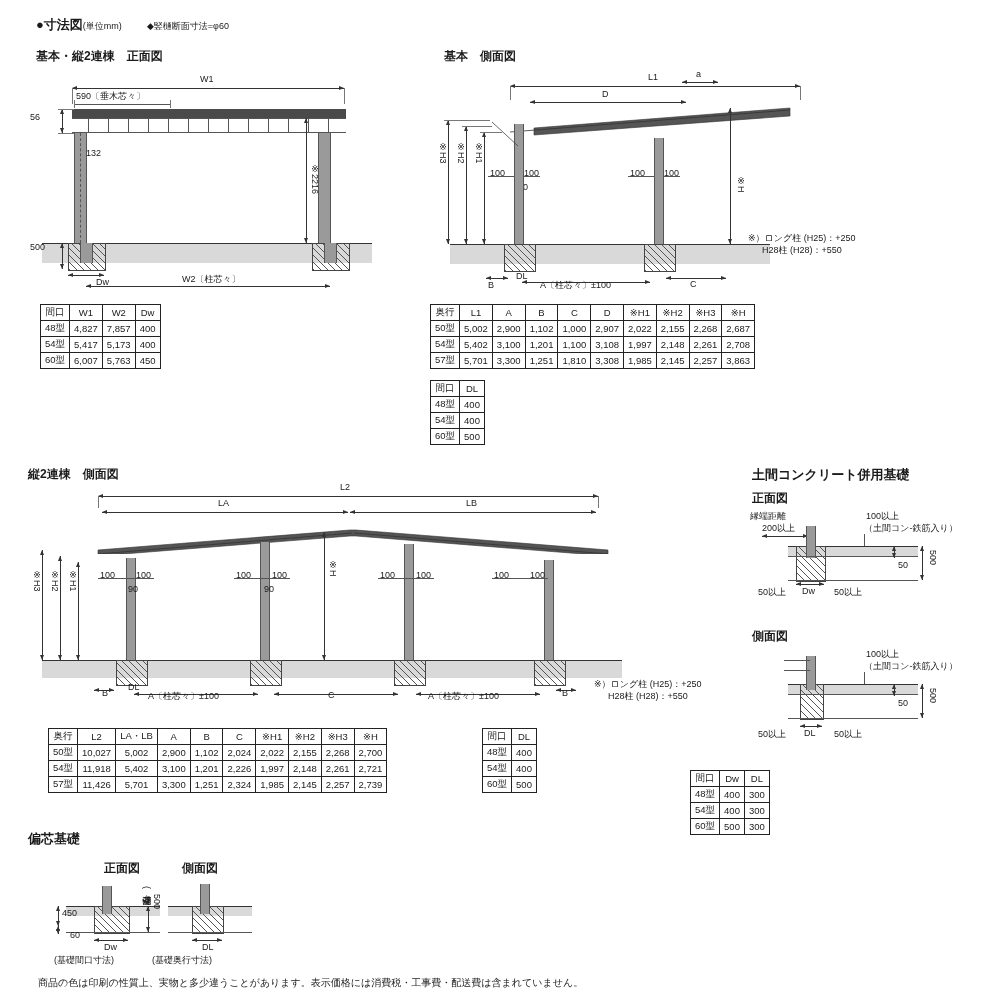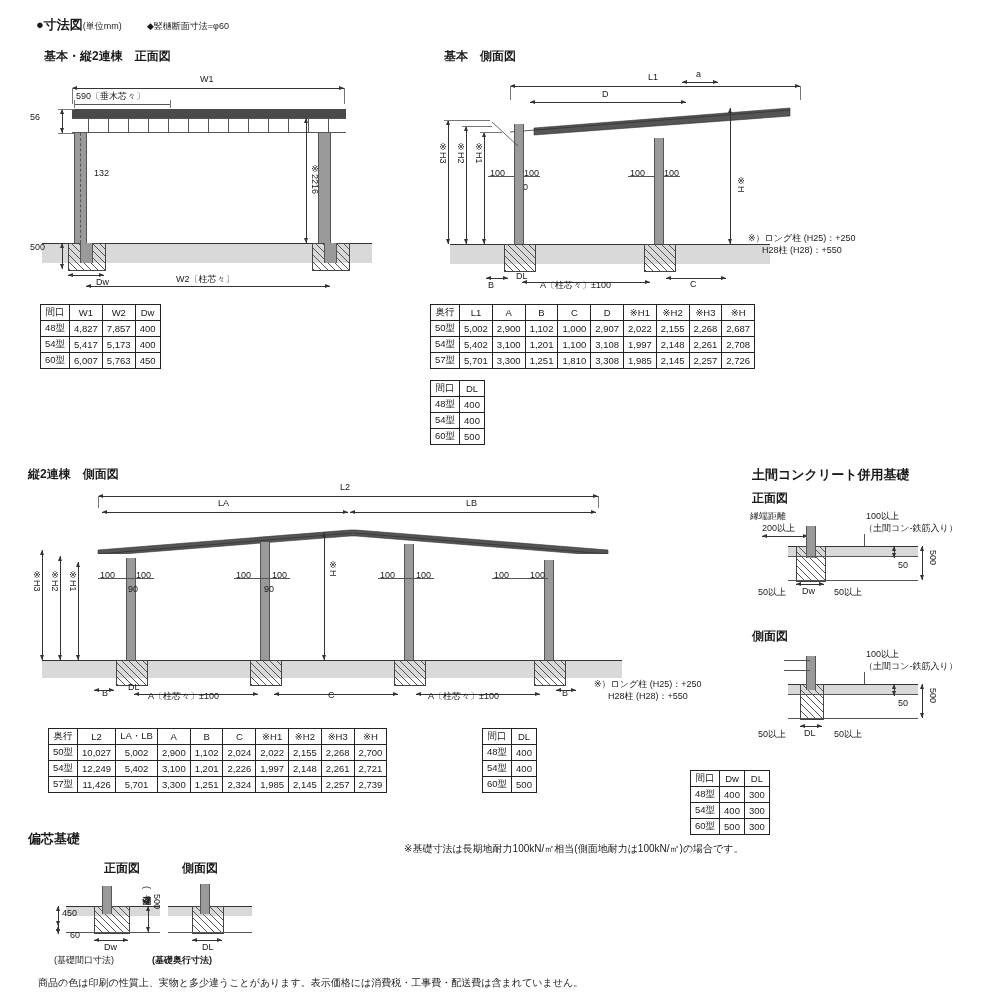--- a/index.html
+++ b/index.html
@@ -64,21 +64,21 @@
   }
 </style>
 </head>
 <body>
 
 <div class="abs" style="left:36px;top:16px;">
   <span class="sec-dot">●寸法図</span><span class="tiny">(単位mm)</span>
   <span class="tiny" style="margin-left:22px;">◆竪樋断面寸法=φ60</span>
 </div>
 
-<div class="abs sub" style="left:44px;top:48px;">基本・縦2連棟　正面図</div>
+<div class="abs sub" style="left:36px;top:48px;">基本・縦2連棟　正面図</div>
 
 <div class="abs" style="left:28px;top:64px;width:400px;height:230px;">
 
   <div class="dimline" style="left:44px;top:24px;width:272px;"></div>
   <div class="ext" style="left:44px;top:24px;height:16px;"></div>
   <div class="ext" style="left:316px;top:24px;height:16px;"></div>
   <div class="lbl" style="left:172px;top:10px;">W1</div>
 
   <div class="lbl" style="left:48px;top:26px;">590〔垂木芯々〕</div>
   <div class="thin" style="left:46px;top:40px;width:96px;height:1px;"></div>
@@ -105,42 +105,42 @@
 
   <div class="lbl" style="left:2px;top:48px;">56</div>
   <div class="vdimline" style="left:34px;top:45px;height:24px;"></div>
   <div class="hext" style="left:30px;top:45px;width:16px;"></div>
   <div class="hext" style="left:30px;top:69px;width:16px;"></div>
 
   <div class="post" style="left:46px;top:69px;width:11px;height:110px;"></div>
 
   <div class="post" style="left:290px;top:69px;width:11px;height:110px;"></div>
 
-  <div class="lbl" style="left:58px;top:104px;margin-left:8px;">132</div>
+  <div class="lbl" style="left:58px;top:84px;">132</div>
   <div class="vdash" style="left:52px;top:69px;height:110px;"></div>
 
   <div class="lbl vert" style="left:282px;top:100px;">※2216</div>
   <div class="vdimline" style="left:278px;top:54px;height:125px;"></div>
 
   <div class="gray-ground abs" style="left:14px;top:179px;width:330px;height:20px;"></div>
   <div class="line" style="left:14px;top:179px;width:330px;height:1px;"></div>
 
   <div class="hatch" style="left:40px;top:179px;width:36px;height:26px;"></div>
   <div class="hatch" style="left:284px;top:179px;width:36px;height:26px;"></div>
   <div class="post" style="left:52px;top:179px;width:11px;height:20px;"></div>
   <div class="post" style="left:296px;top:179px;width:11px;height:20px;"></div>
 
   <div class="lbl" style="left:2px;top:178px;">500</div>
   <div class="vdimline" style="left:34px;top:179px;height:26px;"></div>
 
   <div class="dimline" style="left:40px;top:211px;width:36px;"></div>
   <div class="lbl" style="left:68px;top:213px;">Dw</div>
 
   <div class="dimline" style="left:58px;top:222px;width:244px;"></div>
-  <div class="lbl" style="left:148px;top:209px;">W2〔柱芯々〕</div>
+  <div class="lbl" style="left:154px;top:209px;">W2〔柱芯々〕</div>
 </div>
 
 <div class="abs" style="left:40px;top:304px;">
   <table class="dim" id="tbl-front">
       <thead>
         <tr>
           <th>間口</th>
           <th>W1</th>
           <th>W2</th>
           <th>Dw</th>
@@ -282,21 +282,21 @@
         <tr>
           <td>57型</td>
           <td>5,701</td>
           <td>3,300</td>
           <td>1,251</td>
           <td>1,810</td>
           <td>3,308</td>
           <td>1,985</td>
           <td>2,145</td>
           <td>2,257</td>
-          <td>2,726</td>
+          <td>3,863</td>
         </tr>
       </tbody>
     </table>
 </div>
 <div class="abs" style="left:430px;top:380px;">
   <table class="dim" id="tbl-side-dl">
       <thead>
         <tr>
           <th>間口</th>
           <th>DL</th>
@@ -421,21 +421,21 @@
           <td>2,900</td>
           <td>1,102</td>
           <td>2,024</td>
           <td>2,022</td>
           <td>2,155</td>
           <td>2,268</td>
           <td>2,700</td>
         </tr>
         <tr>
           <td>54型</td>
-          <td>12,249</td>
+          <td>11,918</td>
           <td>5,402</td>
           <td>3,100</td>
           <td>1,201</td>
           <td>2,226</td>
           <td>1,997</td>
           <td>2,148</td>
           <td>2,261</td>
           <td>2,721</td>
         </tr>
         <tr>
@@ -587,20 +587,19 @@
   <div class="lbl vert" style="left:112px;top:22px;">500</div>
   <div class="vdimline" style="left:108px;top:34px;height:26px;"></div>
 
   <div class="gray-ground abs" style="left:128px;top:34px;width:84px;height:10px;"></div>
   <div class="line" style="left:128px;top:34px;width:84px;height:1px;"></div>
   <div class="hatch" style="left:152px;top:34px;width:30px;height:26px;"></div>
   <div class="post" style="left:160px;top:12px;width:8px;height:30px;"></div>
   <div class="thin" style="left:128px;top:60px;width:84px;height:1px;"></div>
   <div class="dimline" style="left:152px;top:68px;width:30px;"></div>
   <div class="lbl" style="left:162px;top:70px;">DL</div>
-  <div class="lbl" style="left:112px;top:82px;font-weight:bold;">(基礎奥行寸法)</div>
+  <div class="lbl" style="left:112px;top:82px;">(基礎奥行寸法)</div>
 </div>
 
 <div class="abs note" style="left:404px;top:842px;width:560px;">
-  <div>※基礎寸法は長期地耐力100kN/㎡相当(側面地耐力は100kN/㎡)の場合です。</div>
 </div>
 
 <div class="footer">商品の色は印刷の性質上、実物と多少違うことがあります。表示価格には消費税・工事費・配送費は含まれていません。</div>
 
 </body></html>

